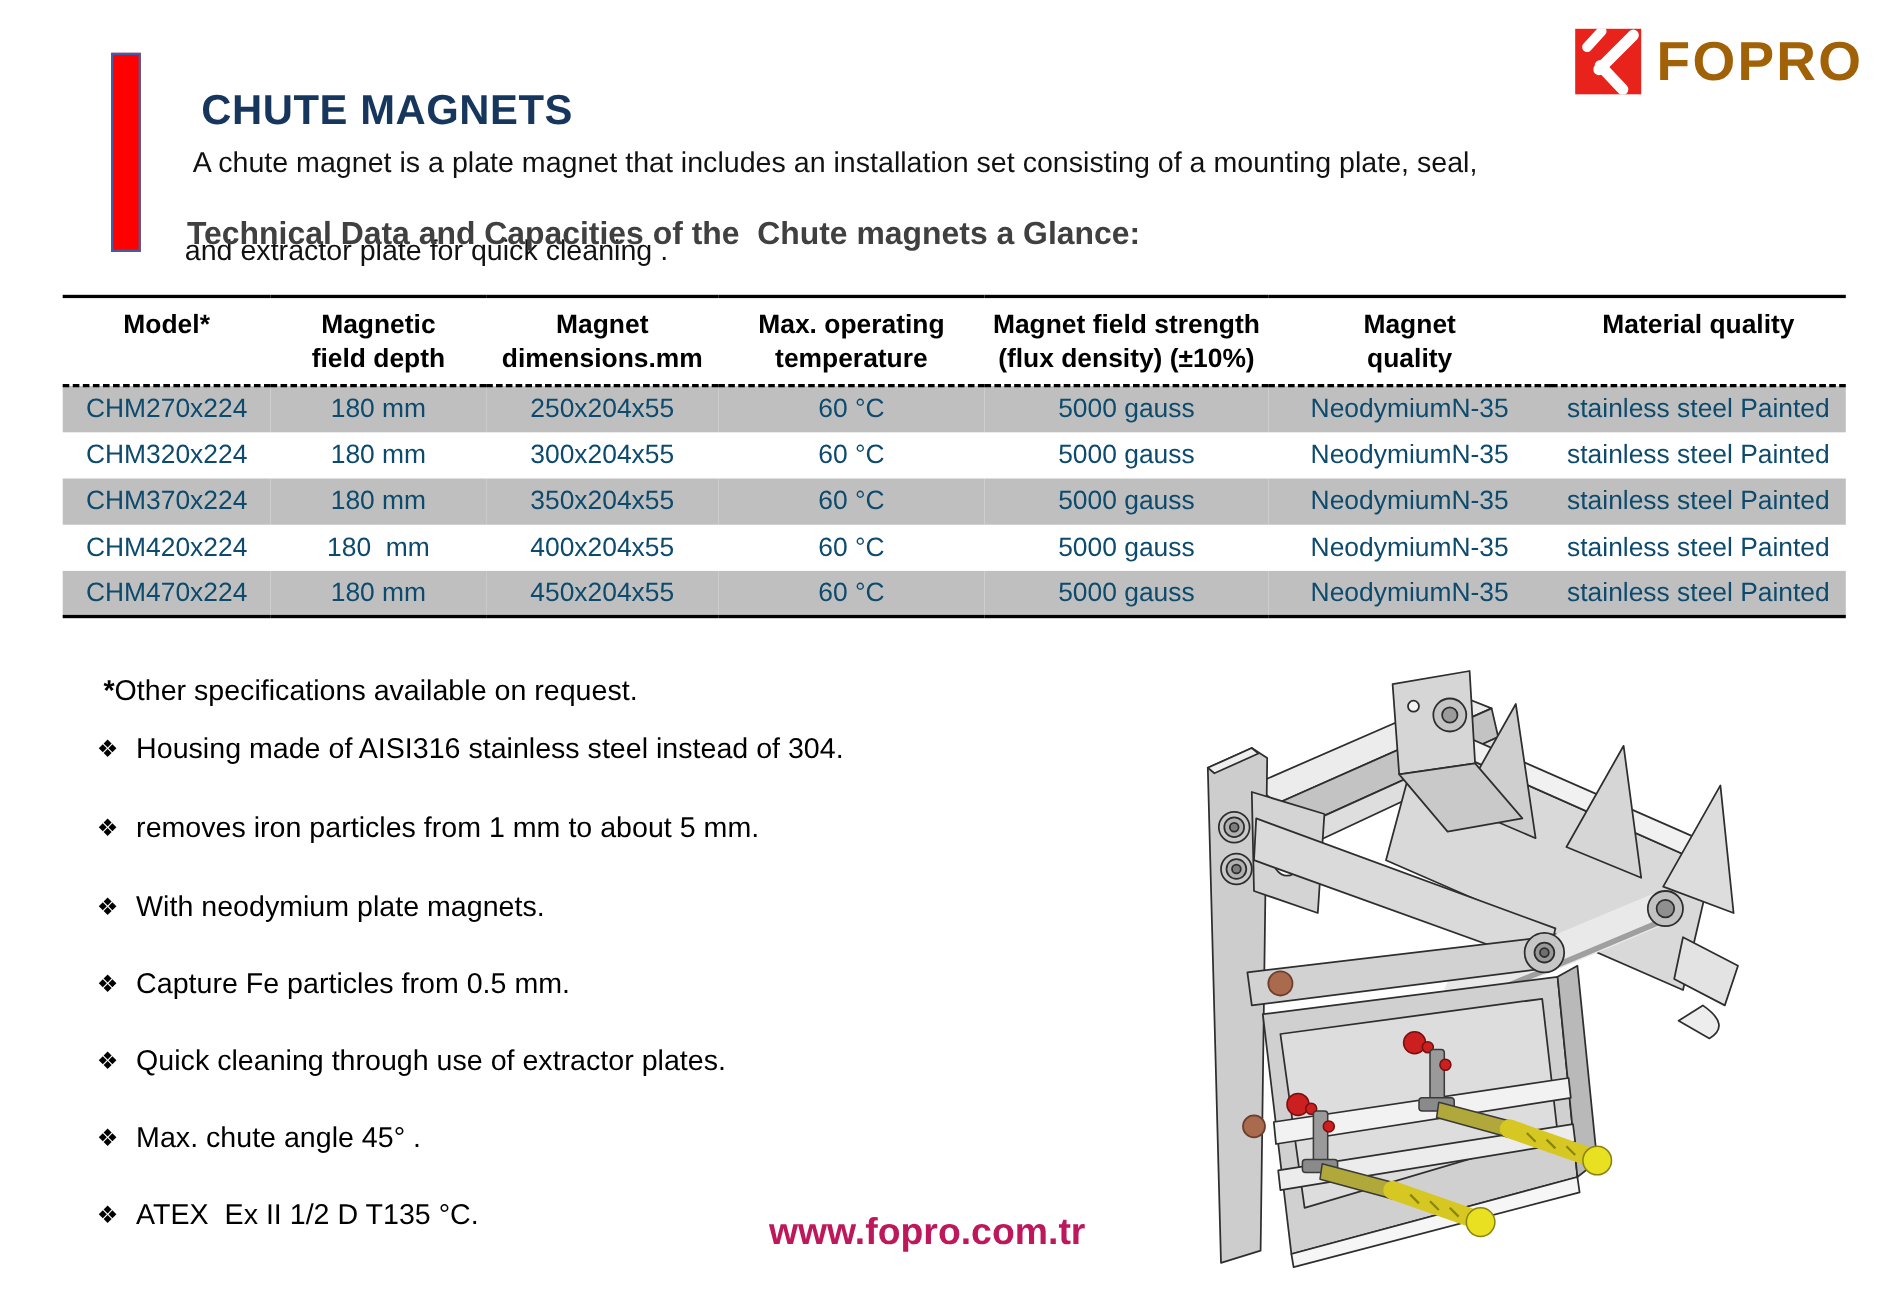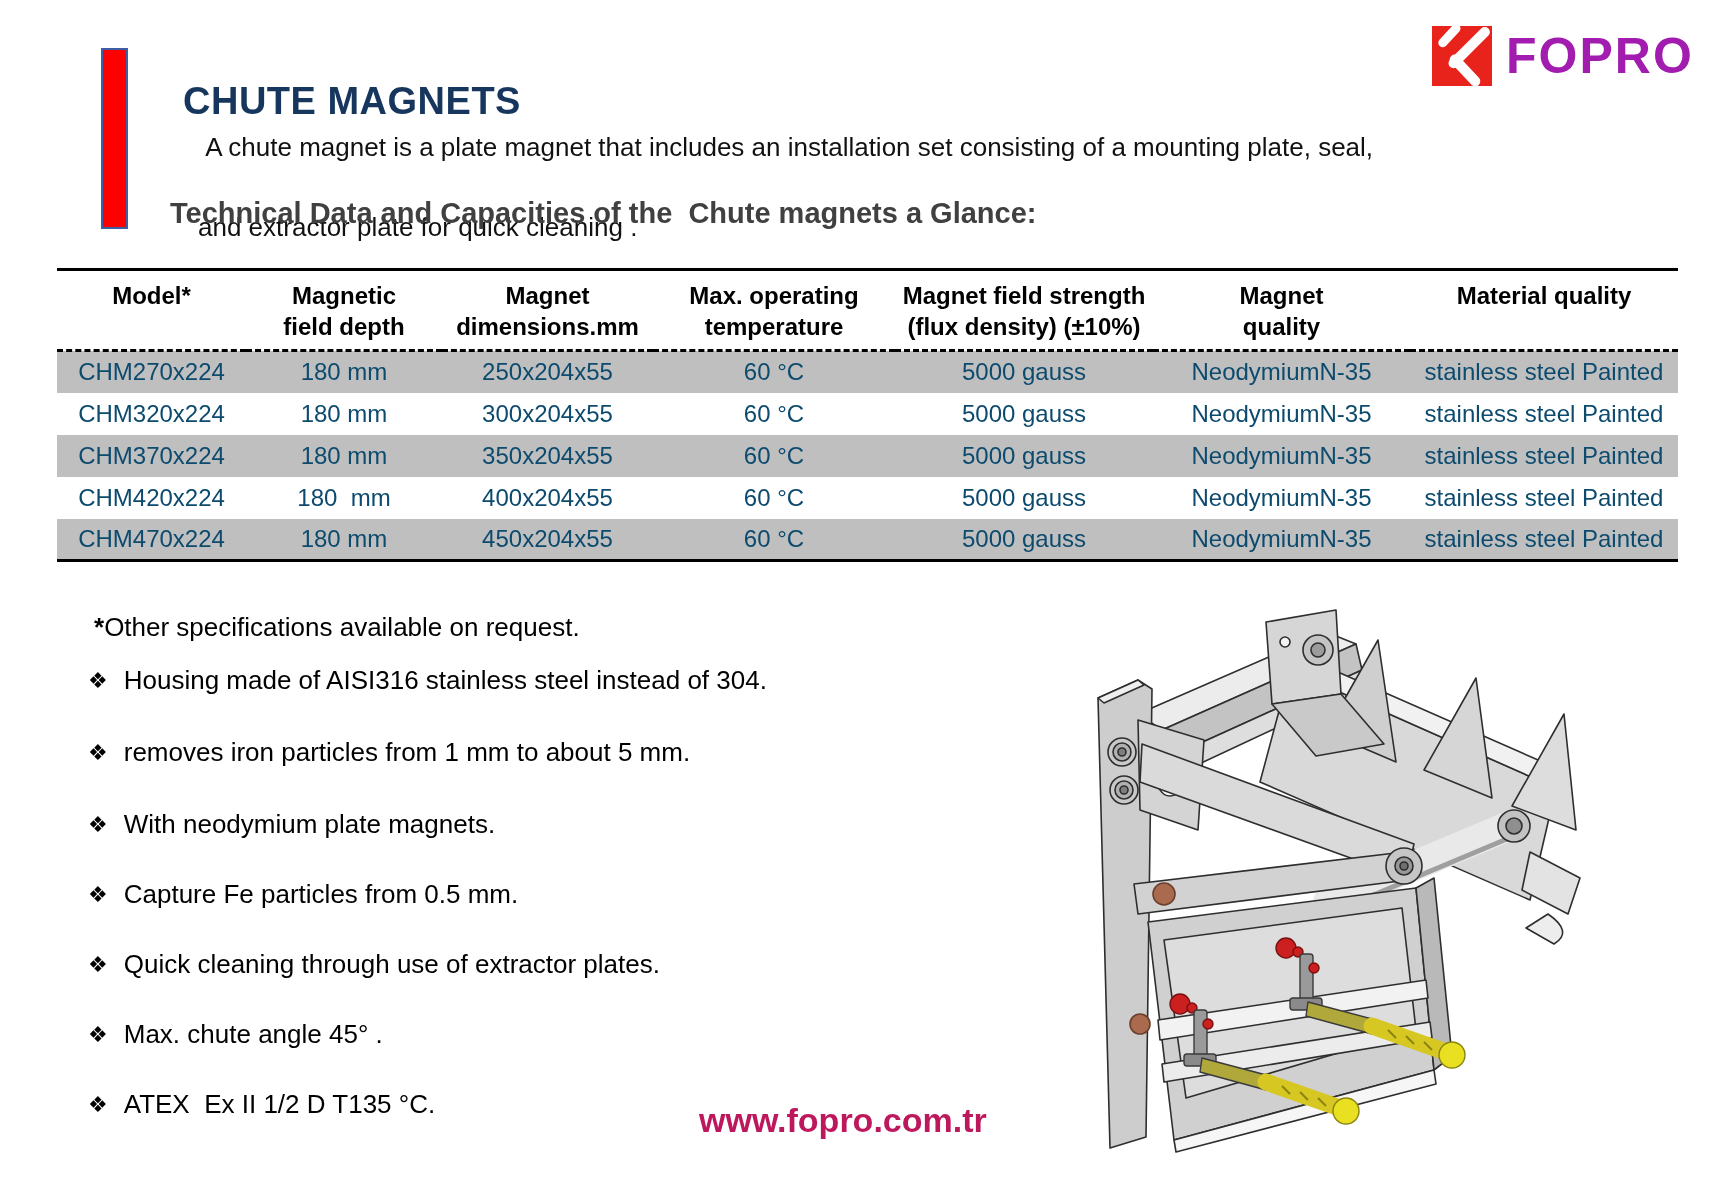--- a/index.html
+++ b/index.html
@@ -18,33 +18,32 @@
     width:27px; height:181px;
     background:#ff0000;
     border:2px solid #3e5fa8;
   }
   .logo {
     position:absolute; left:1428px; top:26px;
     display:flex; align-items:center; gap:10px;
   }
   .logo-mark { width:68px; height:60px; display:block; }
   .logo-text {
-    font-size:50px; font-weight:bold; color:#a21caf;
+    font-size:50px; font-weight:bold; color:#a16207;
     letter-spacing:2px; line-height:60px;
   }
   .page-title {
     position:absolute; left:183px; top:80px;
     font-size:38px; font-weight:bold; color:#17365d;
     letter-spacing:0.5px;
   }
   .description {
     position:absolute; left:168px; top:127px;
     font-size:26px; color:#111; line-height:40px;
     white-space:pre;
-    margin-left:30px;
   }
   .section-heading {
     position:absolute; left:170px; top:197px;
     font-size:29px; font-weight:bold; color:#404040;
   }
 
   
   .spec-table-wrap { position:absolute; left:57px; top:268px; width:1621px; }
   table.spec {
     width:100%; border-collapse:collapse; table-layout:fixed;

